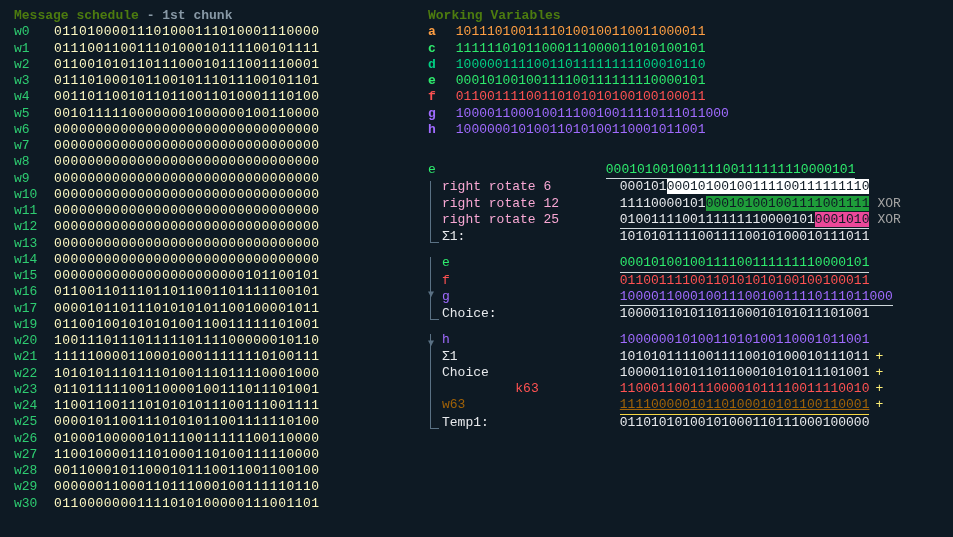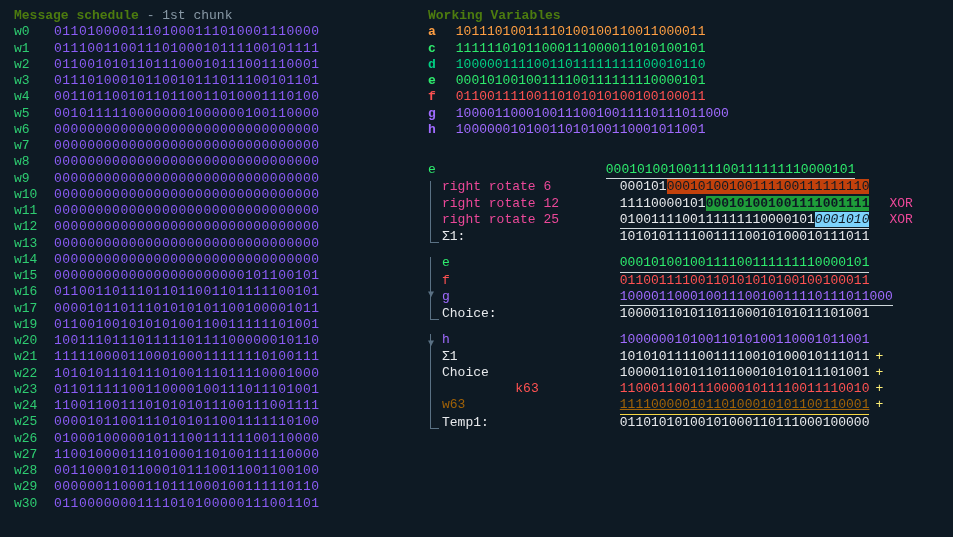--- a/index.html
+++ b/index.html
@@ -12,39 +12,39 @@
     line-height: 1.25;
     width: 953px;
     height: 537px;
     box-sizing: border-box;
     overflow: hidden;
   }
   .row { display: flex; }
   .col-left { width: 410px; }
   .col-right { flex: 1; padding-left: 4px; }
   .title { color: #4d7c0f; font-weight: bold; }
-  .subtitle { color: #8899a6; font-weight: normal; margin-top: 20px; }
+  .subtitle { color: #8899a6; font-weight: bold; margin-top: 20px; }
   .wlabel { color: #2ecc71; display:inline-block; width: 40px; }
-  .bits { color: #8b5cf6; letter-spacing: 0.5px; margin-top: 41px; }
+  .bits { color: #fef9c3; letter-spacing: 0.5px; margin-top: 41px; }
   .var-a { color: #ff9f43; }
   .var-b { color: #f6d743; }
   .var-c { color: #2eea6d; }
   .var-d { color: #00d084; }
   .var-e { color: #2eea6d; }
   .var-f { color: #ff5252; }
   .var-g { color: #a06bff; }
   .var-h { color: #a06bff; }
   .wv-label { display:inline-block; width: 20px; font-weight: bold; }
-  .op-label { display:inline-block; width: 170px; color: #ec4899; }
+  .op-label { display:inline-block; width: 170px; color: #f9a8d4; }
   .num { display:inline-block; }
   .underline { border-bottom: 1px solid #cfd8dc; }
-  .hl-rot6  { background: #c2410c; color: #0e1a24; }
-  .hl-rot11 { background: #1f9d3a; color: #0e1a24; font-weight: bold; }
-  .hl-rot25 { background: #7dd3fc; color: #0e1a24; font-style: italic; }
-  .xor { color: #ec4899; margin-left: 20px; }
+  .hl-rot6  { background: #ffffff; color: #0e1a24; }
+  .hl-rot11 { background: #1f9d3a; color: #0e1a24; }
+  .hl-rot25 { background: #ec4899; color: #0e1a24; }
+  .xor { color: #a3a3a3; margin-left: 8px; }
   .plus { color: #fff176; margin-left: 6px; }
   .k63 { color: #ff5252; text-align: center; }
   .w63 { color: #a16207; }
   .eval { color: #2eea6d; }
   .fval { color: #ff5252; }
   .gval { color: #a06bff; }
   .hval { color: #a06bff; }
   .white { color: #e8eaed; font-family: Liberation Mono, monospace; }
   .w63-underline { border-bottom: 1px solid #f6d743; text-decoration: underline; }
   .block { position: relative; margin-left: 14px; }

